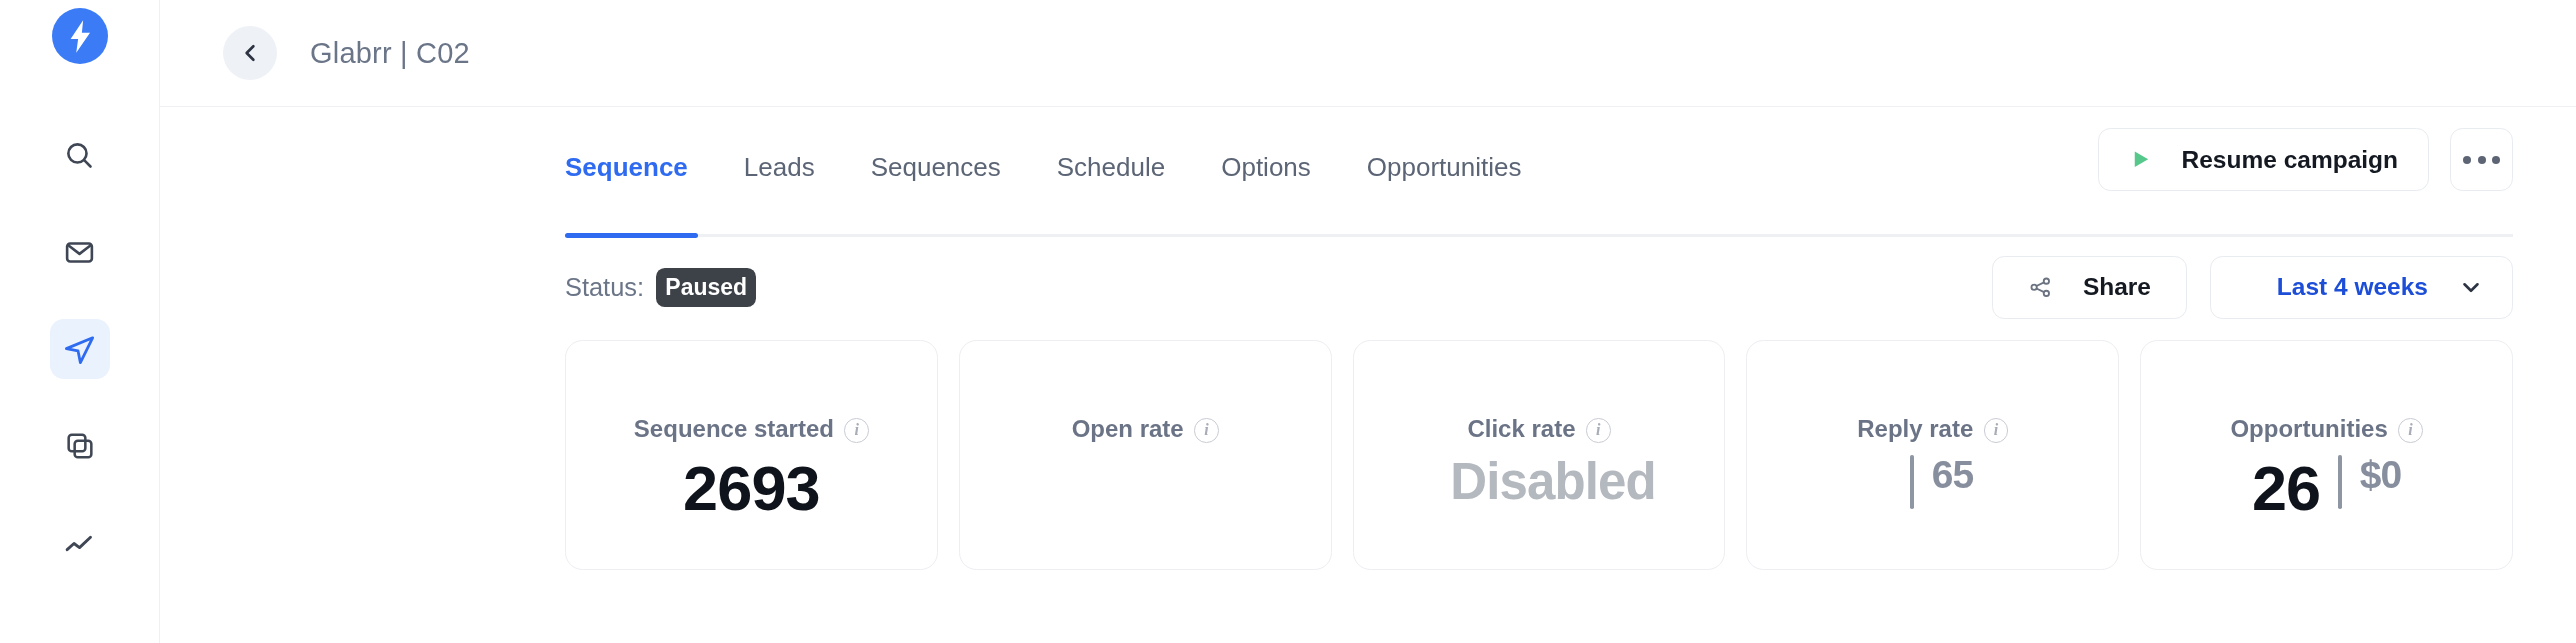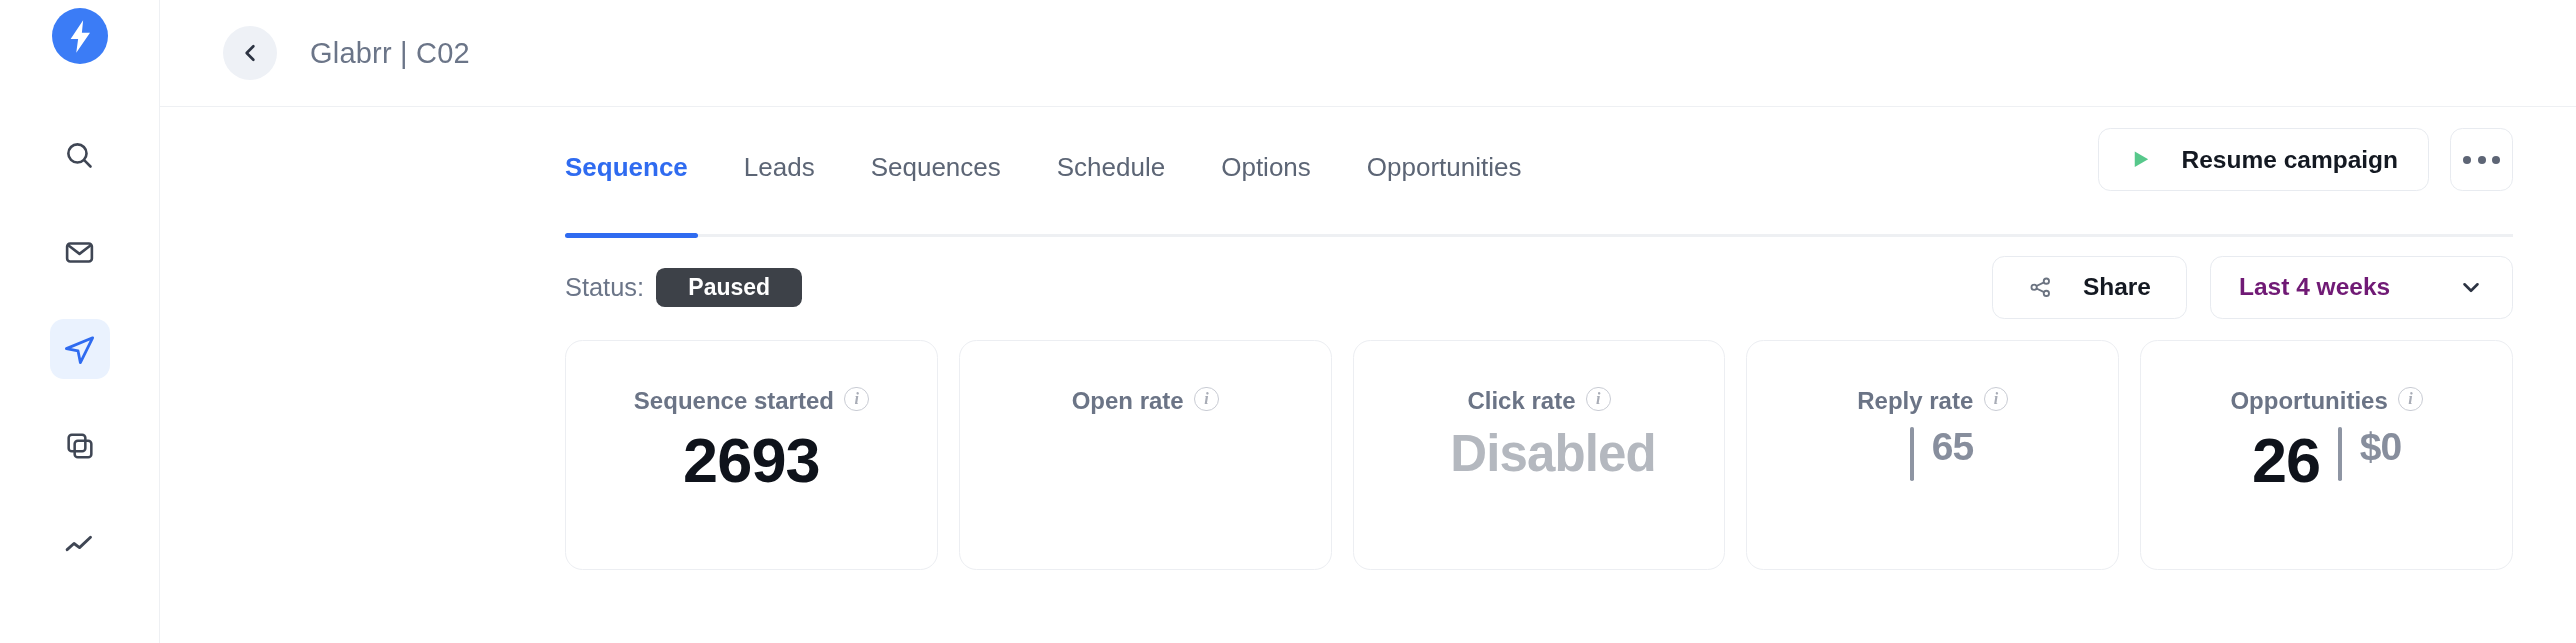--- a/index.html
+++ b/index.html
@@ -93,40 +93,40 @@
   .content { padding: 0 63px 0 405px; flex: 1; }
   .status-row {
     display: flex; align-items: center;
     height: 84px;
   }
   .status-label { font-size: 25.4px; color: #6b7588; }
   .status-badge {
     margin-left: 12.3px;
     background: #3d4148; color: #ffffff;
     font-size: 23px; font-weight: 700;
-    padding: 8px 32px; border-radius: 8.8px; line-height: 1;
+    padding: 8px 9px; border-radius: 8.8px; line-height: 1;
   }
   .status-actions { margin-left: auto; display: flex; align-items: center; gap: 23px; }
   .btn-share { height: 63px; padding: 16px 35px; font-size: 24.5px; font-weight: 700; color: #141922; }
   .btn-range {
-    height: 63px; width: 303px; padding: 0 28px; font-size: 24.5px; font-weight: 700; color: #701a75;
-    justify-content: space-between;
+    height: 63px; width: 303px; padding: 0 28px; font-size: 24.5px; font-weight: 700; color: #1d4ed8;
+    justify-content: flex-end;
   }
 
   
   .cards { display: flex; gap: 21px; margin-top: 10.5px; }
   .card {
     flex: 1 1 0; height: 230px;
     border: 1.8px solid #eceef2; border-radius: 17.5px; background: #fff;
     display: flex; flex-direction: column; align-items: center;
     padding-top: 46px;
   }
   .card-head {
-    display: flex; align-items: flex-start; gap: 10.5px;
-    font-size: 24px; font-weight: 700; color: #6b7486;
+    display: flex; align-items: flex-end; gap: 10.5px;
+    font-size: 24px; font-weight: 700; color: #6b7486; margin-top: 28px;
   }
   .info-icon {
     width: 24.5px; height: 24.5px; border-radius: 50%;
     border: 1.8px solid #c9ccd4; color: #a8acb6;
     font-size: 16px; font-style: italic; font-weight: 700;
     display: flex; align-items: center; justify-content: center; line-height: 1;
     font-family: "Liberation Serif", serif;
   }
   .card-value {
     margin-top: 12.3px; display: flex; align-items: flex-start;

